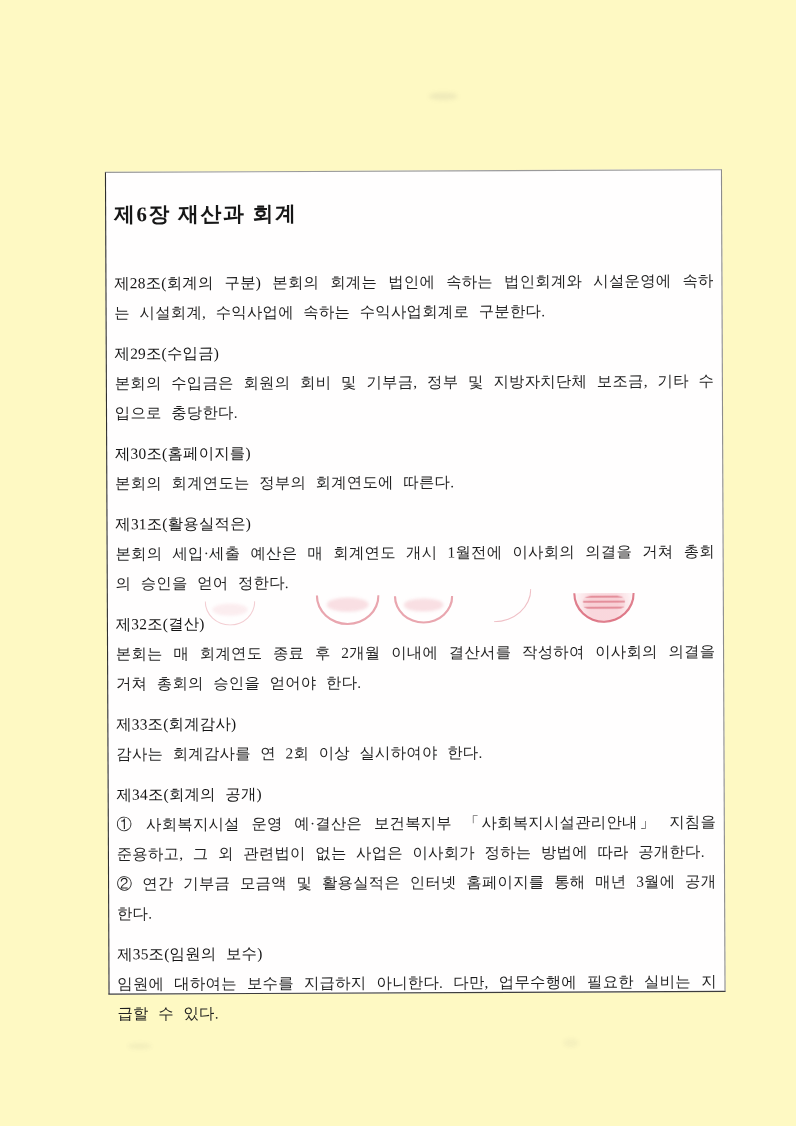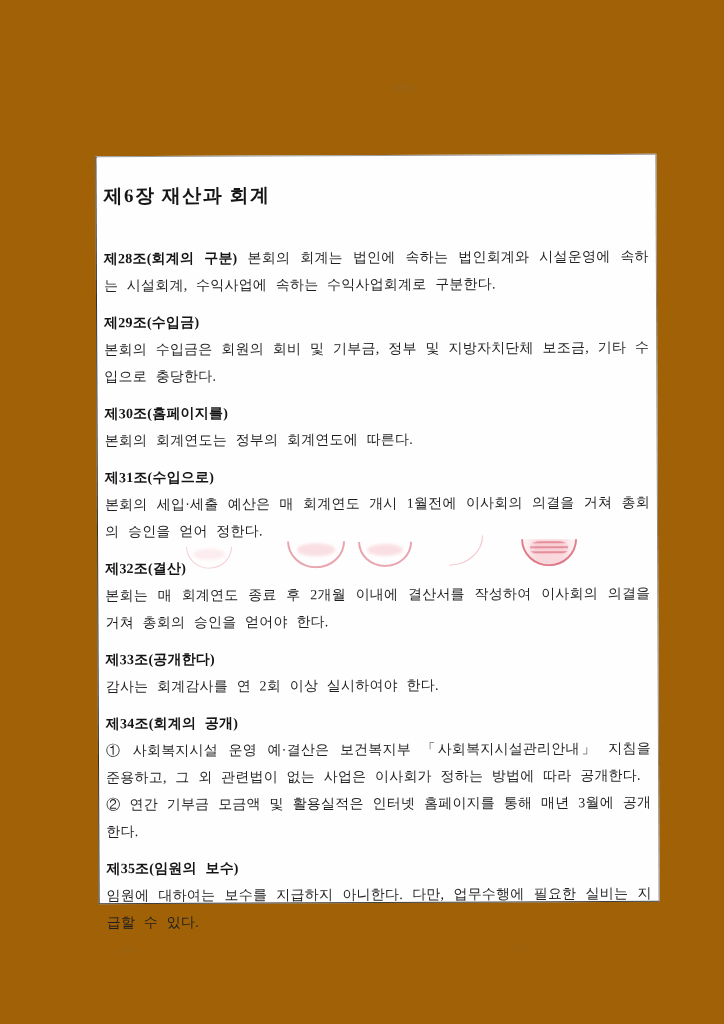--- a/index.html
+++ b/index.html
@@ -4,21 +4,21 @@
 <style>
   html, body { margin: 0; padding: 0; }
   body {
     width: 724px; height: 1024px;
     background: #ffffff;
     font-family: "Liberation Serif", serif;
   }
   .canvas {
     position: relative;
     width: 724px; height: 1024px;
-    background: #a16207;
+    background: #fef9c3;
     overflow: hidden;
   }
   
   .smudge {
     position: absolute;
     background: rgba(110,110,110,0.10);
     border-radius: 50%;
     filter: blur(2px);
   }
   .smudge.sm-top    { left: 390px; top:  84px; width: 26px; height: 7px; }
@@ -55,21 +55,21 @@
   .article p {
     margin: 0;
     font-size: 14px;
     line-height: 27px;
     color: #1f1f1f;
     text-align: justify;
     word-spacing: 5px;
     letter-spacing: 0.2px;
   }
   .article p:last-child { text-align-last: left; }
-  .heading { font-weight: bold; color: #141414; }
+  .heading { font-weight: normal; color: #141414; }
 
   
   .stamp { position: absolute; overflow: hidden; pointer-events: none; }
   .stamp .circ {
     position: absolute; left: 0; top: -100%;
     width: 100%; height: 200%;
     box-sizing: border-box;
     border-radius: 50%;
     border: 2px solid rgba(211,77,96,0.50);
   }
@@ -119,29 +119,29 @@
         </section>
         <section class="article">
           <p><strong class="heading">제29조(수입금)</strong></p>
           <p>본회의 수입금은 회원의 회비 및 기부금, 정부 및 지방자치단체 보조금, 기타 수입으로 충당한다.</p>
         </section>
         <section class="article">
           <p><strong class="heading">제30조(홈페이지를)</strong></p>
           <p>본회의 회계연도는 정부의 회계연도에 따른다.</p>
         </section>
         <section class="article">
-          <p><strong class="heading">제31조(수입으로)</strong></p>
+          <p><strong class="heading">제31조(활용실적은)</strong></p>
           <p>본회의 세입·세출 예산은 매 회계연도 개시 1월전에 이사회의 의결을 거쳐 총회의 승인을 얻어 정한다.</p>
         </section>
         <section class="article">
           <p><strong class="heading">제32조(결산)</strong></p>
           <p>본회는 매 회계연도 종료 후 2개월 이내에 결산서를 작성하여 이사회의 의결을 거쳐 총회의 승인을 얻어야 한다.</p>
         </section>
         <section class="article">
-          <p><strong class="heading">제33조(공개한다)</strong></p>
+          <p><strong class="heading">제33조(회계감사)</strong></p>
           <p>감사는 회계감사를 연 2회 이상 실시하여야 한다.</p>
         </section>
         <section class="article">
           <p><strong class="heading">제34조(회계의 공개)</strong></p>
           <p>① 사회복지시설 운영 예·결산은 보건복지부 「사회복지시설관리안내」 지침을 준용하고, 그 외 관련법이 없는 사업은 이사회가 정하는 방법에 따라 공개한다.</p>
           <p>② 연간 기부금 모금액 및 활용실적은 인터넷 홈페이지를 통해 매년 3월에 공개한다.</p>
         </section>
         <section class="article">
           <p><strong class="heading">제35조(임원의 보수)</strong></p>
           <p>임원에 대하여는 보수를 지급하지 아니한다. 다만, 업무수행에 필요한 실비는 지급할 수 있다.</p>

